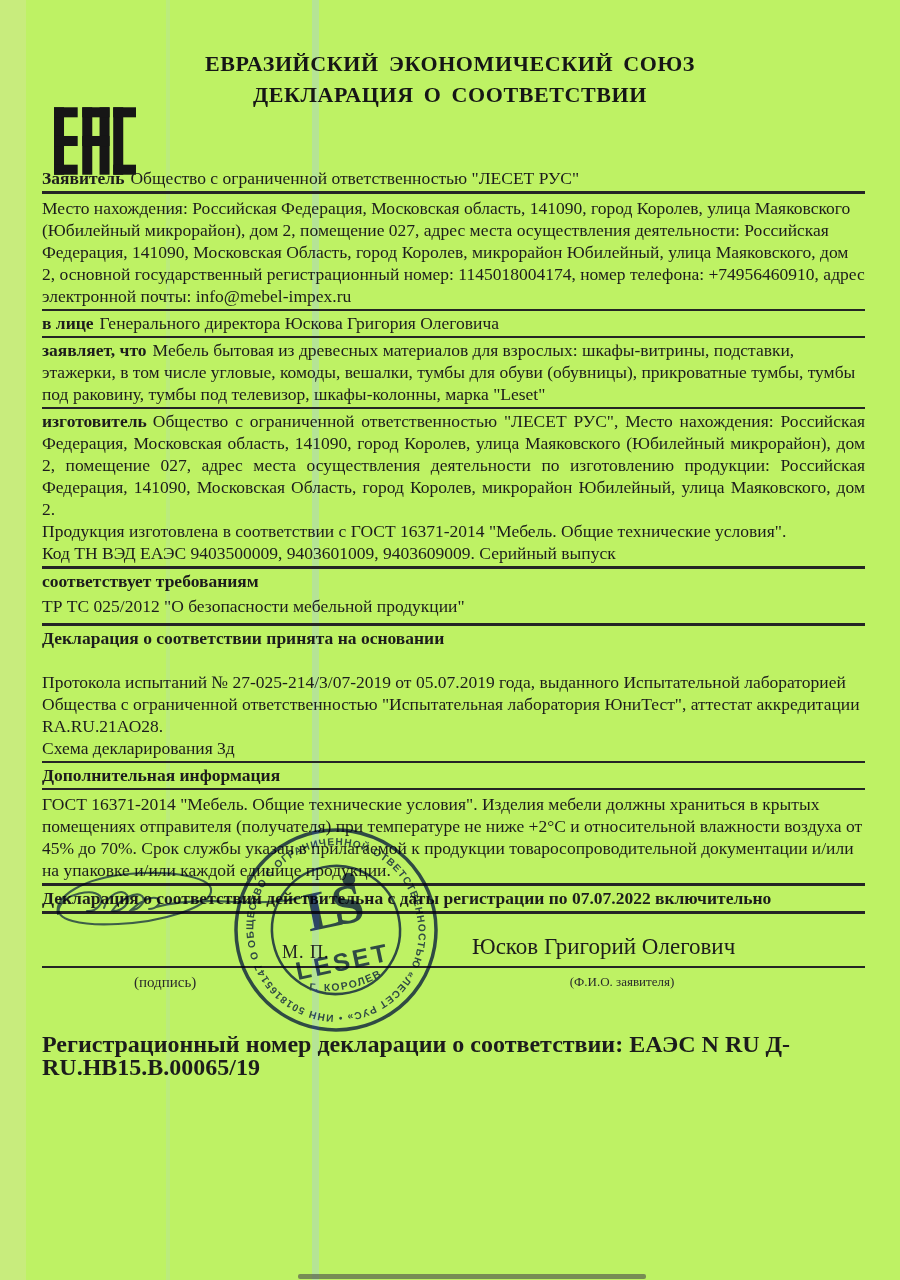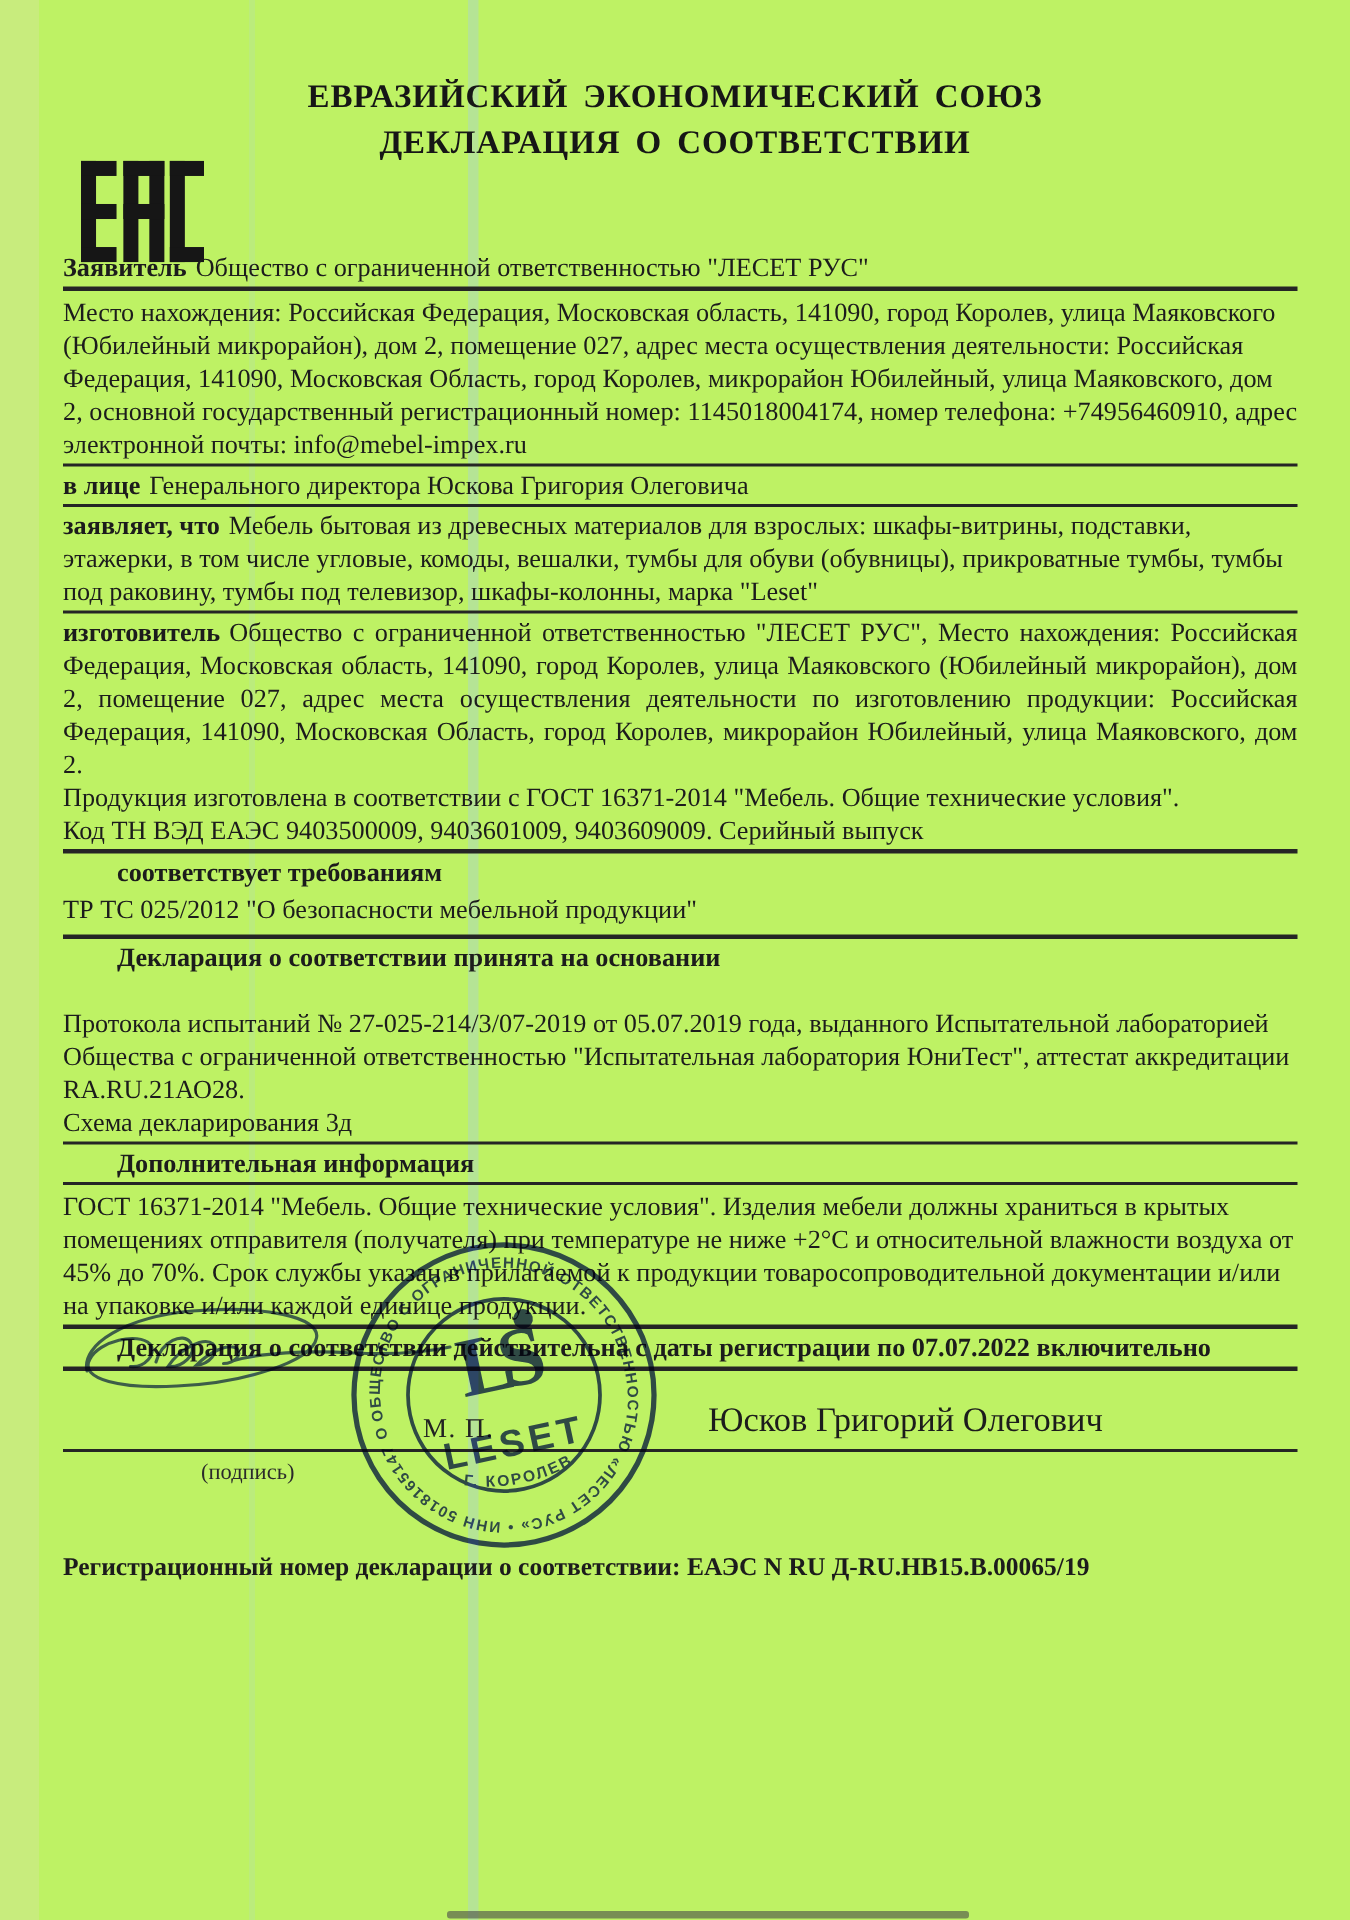--- a/index.html
+++ b/index.html
@@ -17,29 +17,29 @@
   
   .content{position:absolute;left:42px;top:167px;width:823px;font-size:17.5px;line-height:22px;}
   .rule{height:2px;background:#252525;margin:2px 0 1px 0;}
   .rule.thick{height:3px;}
   .lead{font-weight:bold;margin-right:6px;}
   .row{min-height:22px;}
   .just{text-align:justify;}
   .gap-s{margin-top:3px;}
   .gap-m{margin-top:22px;}
   .mb{margin-bottom:6px;}
-  .bold-row{font-weight:bold;margin-left:36px;}
+  .bold-row{font-weight:bold;}
   
   .sig-area{position:relative;height:84px;margin-top:2px;}
   .sig-line{position:absolute;left:0;right:0;top:50px;height:2px;background:#252525;}
   .mp{position:absolute;left:240px;top:25px;font-size:18px;letter-spacing:1px;color:#222;}
   .signer{position:absolute;left:430px;top:20px;width:300px;text-align:left;font-size:23px;}
   .cap-sign{position:absolute;left:92px;top:55px;font-size:15px;color:#2a2a2a;}
   .cap-fio{position:absolute;left:430px;top:55px;width:300px;text-align:center;font-size:13px;color:#2a2a2a;}
-  .footer-row{font-weight:bold;font-size:17px;line-height:23px;}
+  .footer-row{font-weight:bold;font-size:24px;line-height:23px;}
   .footer-row.first{margin-top:33px;}
   .footer-row.second{margin-top:15px;}
   
   .signature-svg{position:absolute;left:44px;top:862px;mix-blend-mode:multiply;}
   .stamp-svg{position:absolute;left:226px;top:820px;mix-blend-mode:multiply;opacity:.92;}
 </style>
 </head>
 <body>
 
 <div class="page">
@@ -112,20 +112,21 @@
     <div class="rule thick"></div>
 
     <div class="row bold-row">Декларация о соответствии действительна с даты регистрации по 07.07.2022 включительно</div>
     <div class="rule thick"></div>
 
     <div class="sig-area">
       <div class="sig-line"></div>
       <div class="mp">М. П.</div>
       <div class="signer">Юсков Григорий Олегович</div>
       <div class="cap-sign">(подпись)</div>
+      <div class="cap-fio">(Ф.И.О. заявителя)</div>
     </div>
 
     <div class="footer-row first">
       <span>Регистрационный номер декларации о соответствии:</span>
       <span>ЕАЭС N RU Д-RU.НВ15.В.00065/19</span>
     </div>
   </div>
 
   <svg class="signature-svg" width="270" height="86" viewBox="0 0 270 86">
     <g fill="none" stroke="#4053ae" stroke-width="2.1" stroke-linecap="round" opacity=".9">

